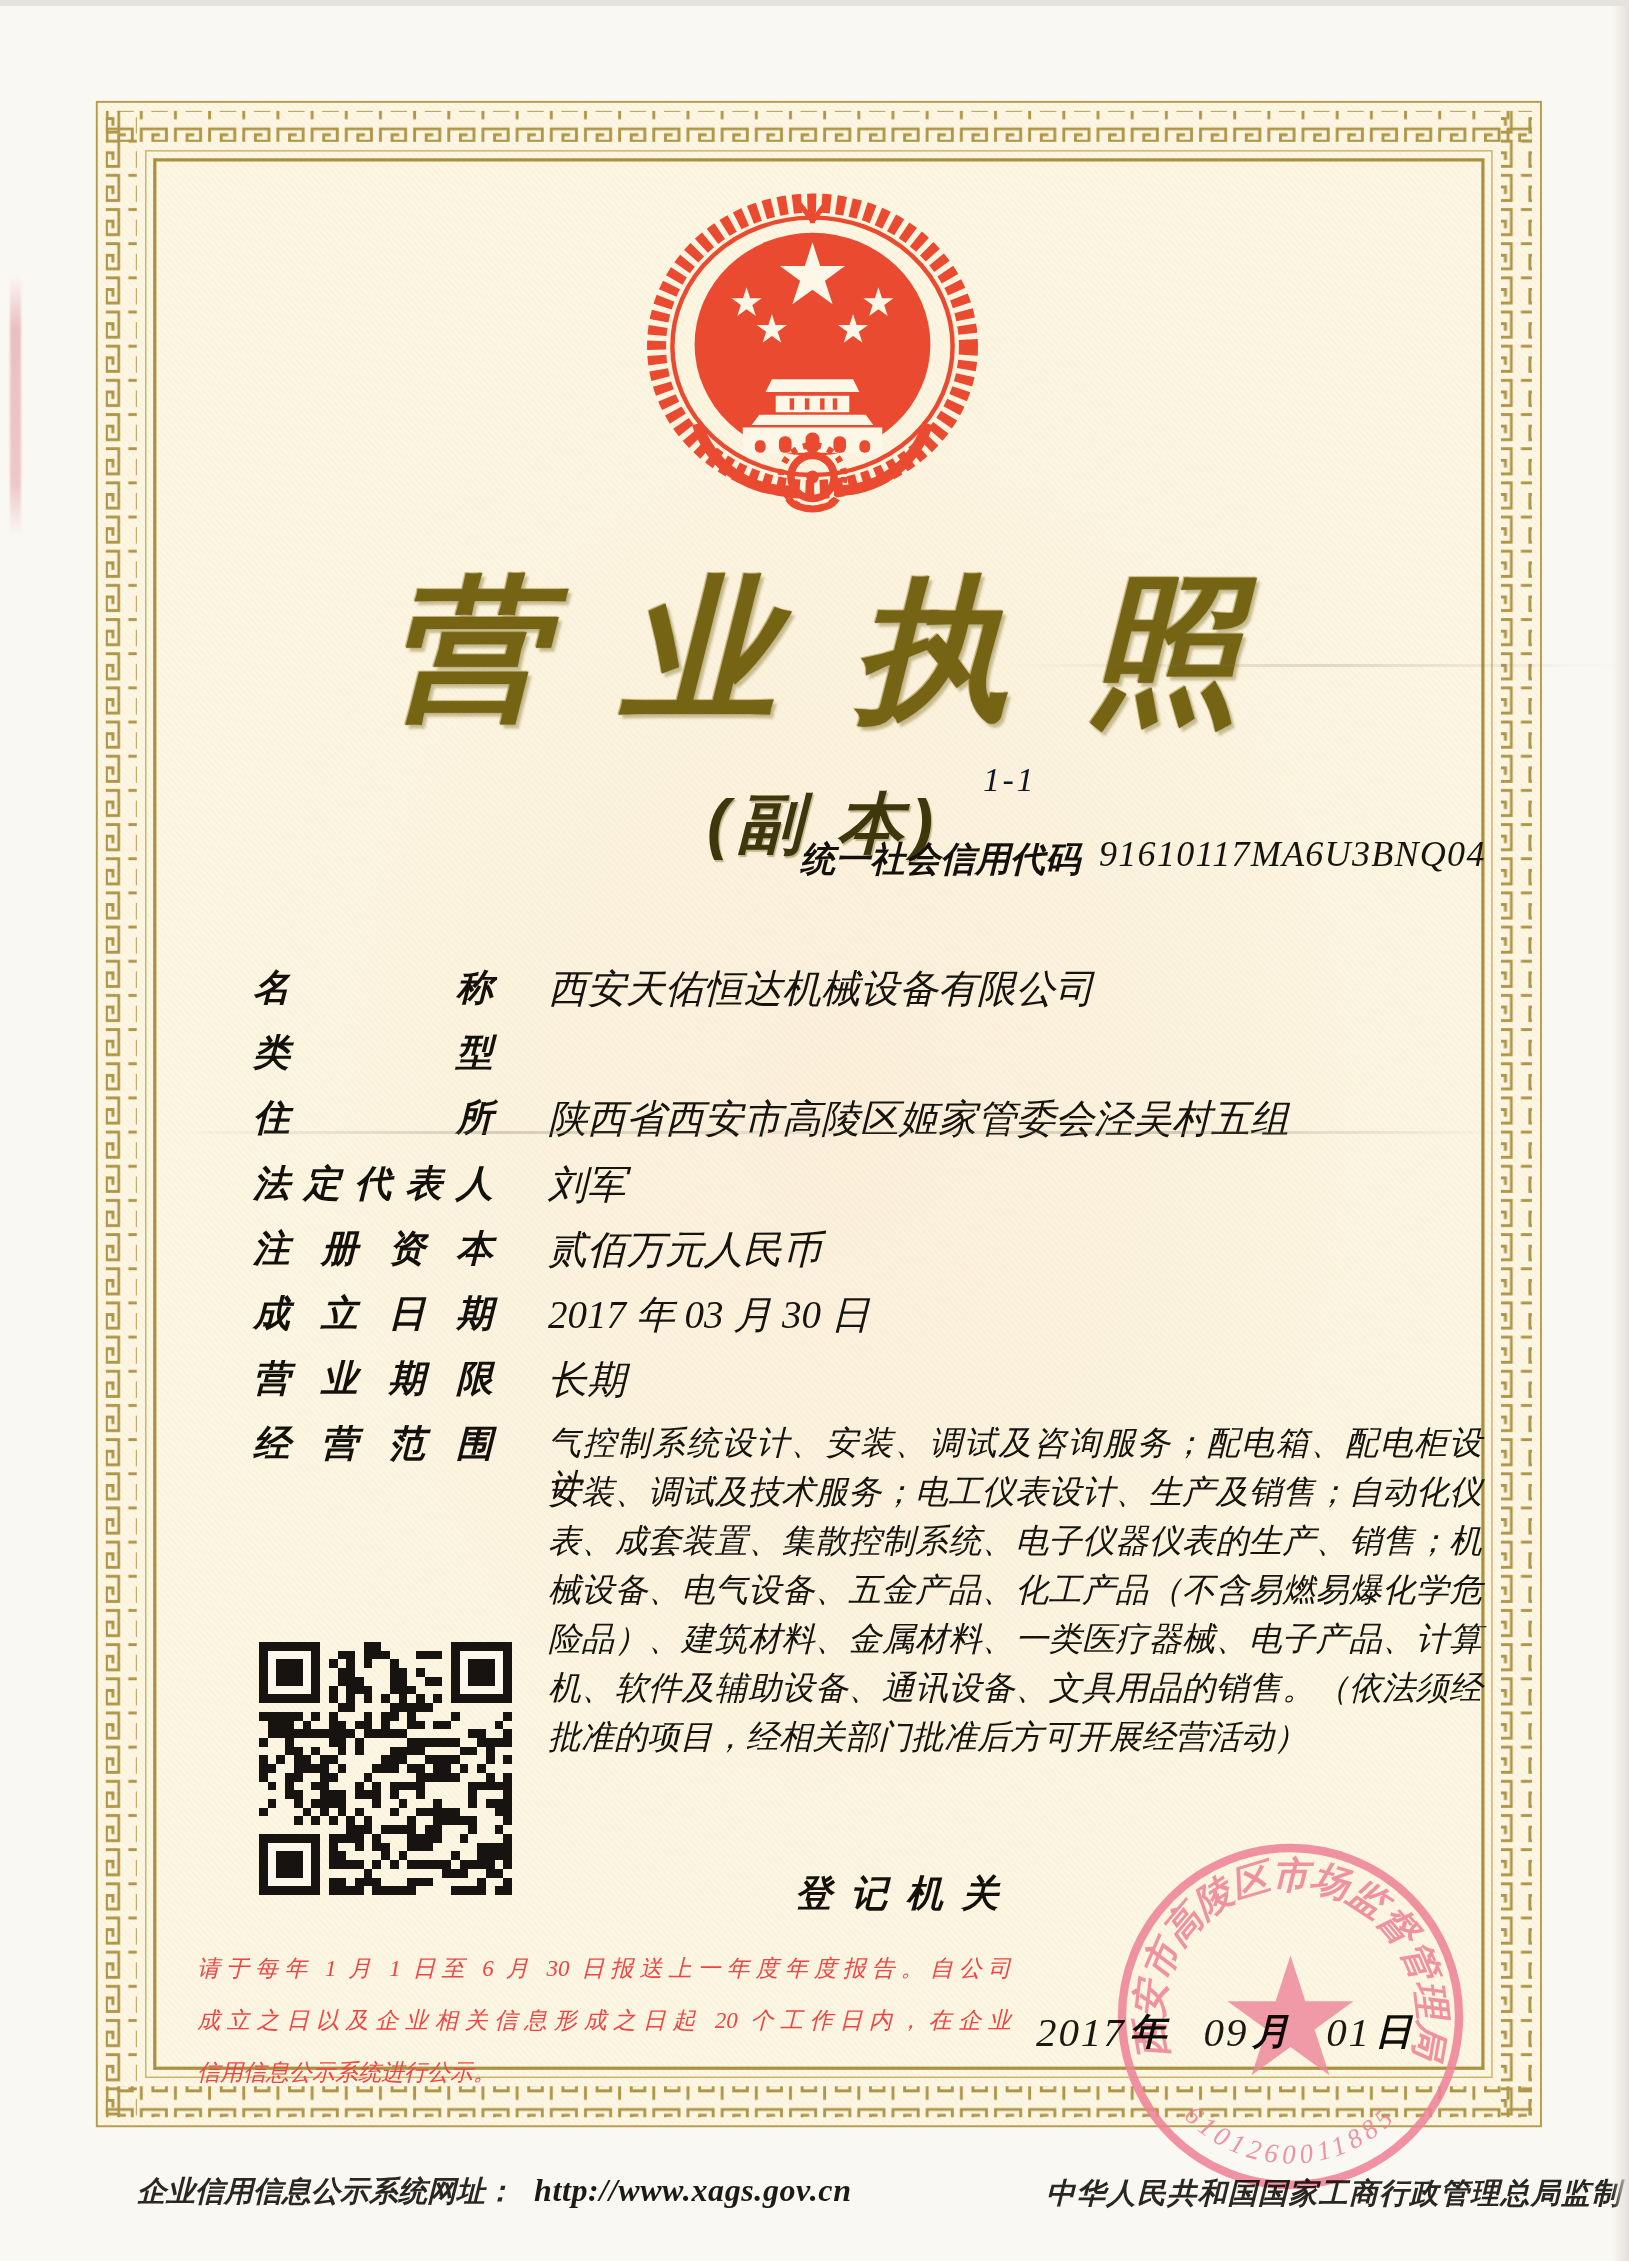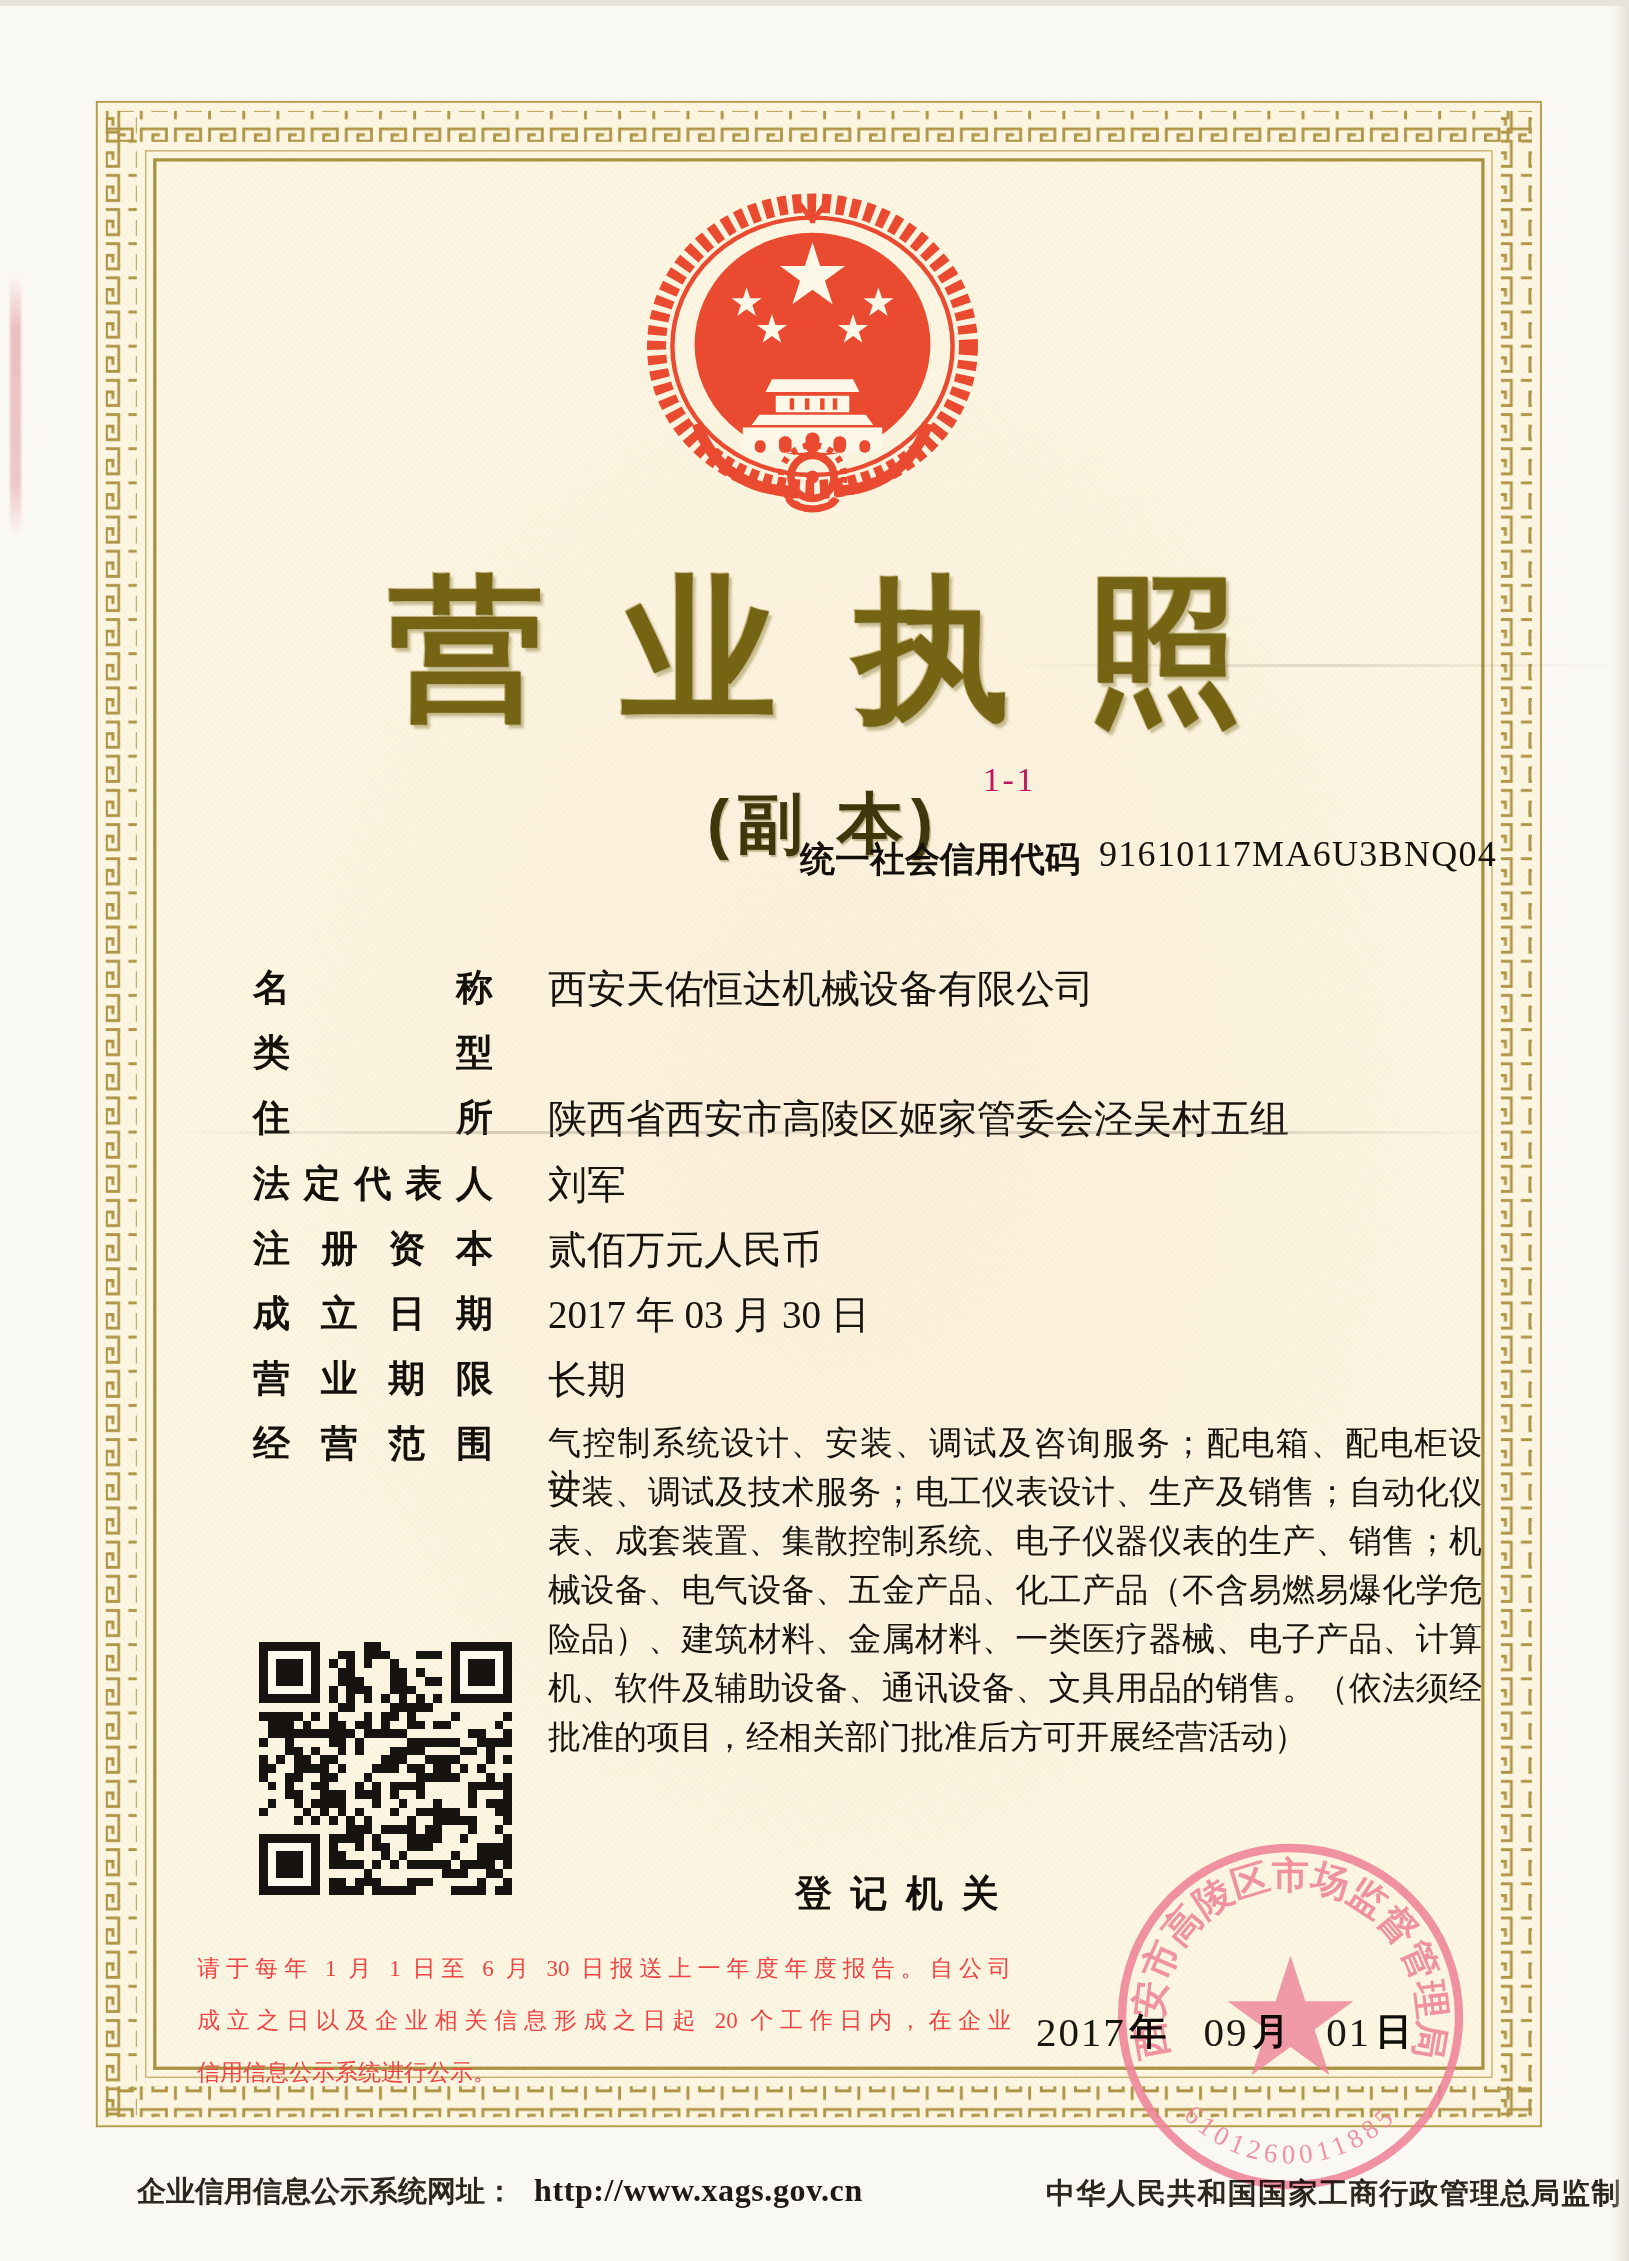--- a/index.html
+++ b/index.html
@@ -1,38 +1,38 @@
 <!DOCTYPE html>
 <html style="--paper: #fcf6e2; --border-gold: #ae9546; --title-gold: #756414; --ink: #1f1c17; --emblem-red: #e94a30; --stamp-pink: #ee8398;font-size:10.3px"><head>
 <meta charset="utf-8">
 <style>
   :root{
     --paper:#fcf6e2; --border-gold:#ae9546; --title-gold:#756414;
     --ink:#1f1c17; --emblem-red:#e94a30; --stamp-pink:#ee8398;
   }
   html,body{margin:0;padding:0;background:#e9e7e2;}
   .page{position:relative;width:1630px;height:2261px;background:#faf8f3;overflow:hidden;
-        font-family:"Liberation Serif",serif;color:var(--ink);}
+        font-family:"Liberation Serif",serif;color:var(--ink);font-style:italic;}
   .bsvg{position:absolute;left:0;top:0;z-index:1;}
   .texture{position:absolute;left:98px;top:103px;width:1442px;height:2022px;z-index:2;
     background:
       radial-gradient(ellipse at 52% 50%, rgba(243,180,150,.10), rgba(243,180,150,0) 62%),
       repeating-linear-gradient(48deg, rgba(216,178,132,.05) 0 1.9px, rgba(255,255,255,0) 1.9px 4.5px);}
   .content{position:absolute;inset:0;z-index:3;}
   
   .emblem{position:absolute;left:635px;top:193px;width:355px;height:332px;}
   
   .title{position:absolute;left:0;top:569px;width:1630px;text-align:center;
     font-family:"Liberation Sans",sans-serif;font-weight:900;font-size:155px;line-height:1.05;
     letter-spacing:.5em;transform:translateX(39px);color:var(--title-gold);
     text-shadow:0 0 1.9px rgba(92,78,12,.55), 3.2px 3.9px 2.6px rgba(120,104,28,.38), -1.3px -1.3px 0 rgba(170,150,55,.5);}
   .subtitle{position:absolute;left:0;top:779px;width:1630px;text-align:center;
     font-family:"Liberation Sans",sans-serif;font-weight:900;font-size:66px;letter-spacing:.12em;
     transform:translateX(9px);color:#3e370c;text-shadow:1.3px 1.9px 1.3px rgba(100,86,20,.4);}
-  .copynum{position:absolute;left:983px;top:761px;font-size:34px;color:#be185d;letter-spacing:2.6px;text-align:right;}
+  .copynum{position:absolute;left:983px;top:761px;font-size:34px;color:#0f172a;letter-spacing:2.6px;text-align:right;}
   .credit-label{position:absolute;left:800px;top:836px;font-family:"Liberation Sans",sans-serif;
     font-weight:700;font-size:35px;color:#14110d;}
   .credit-code{position:absolute;left:1099px;top:833px;font-size:36px;letter-spacing:1.3px;color:#17140f;}
   
   .frow{position:absolute;left:253px;width:1229px;display:flex;align-items:flex-start;}
   .flabel{display:inline-block;width:240px;flex:0 0 240px;
     font-family:"Liberation Sans",sans-serif;font-weight:700;font-size:37px;line-height:1.15;
     text-align:justify;text-align-last:justify;color:#14110d;}
   .fvalue{font-size:39px;line-height:1.12;margin-left:55px;color:#17140f;}
   .scope{position:absolute;left:548px;top:1422px;width:934px;}

